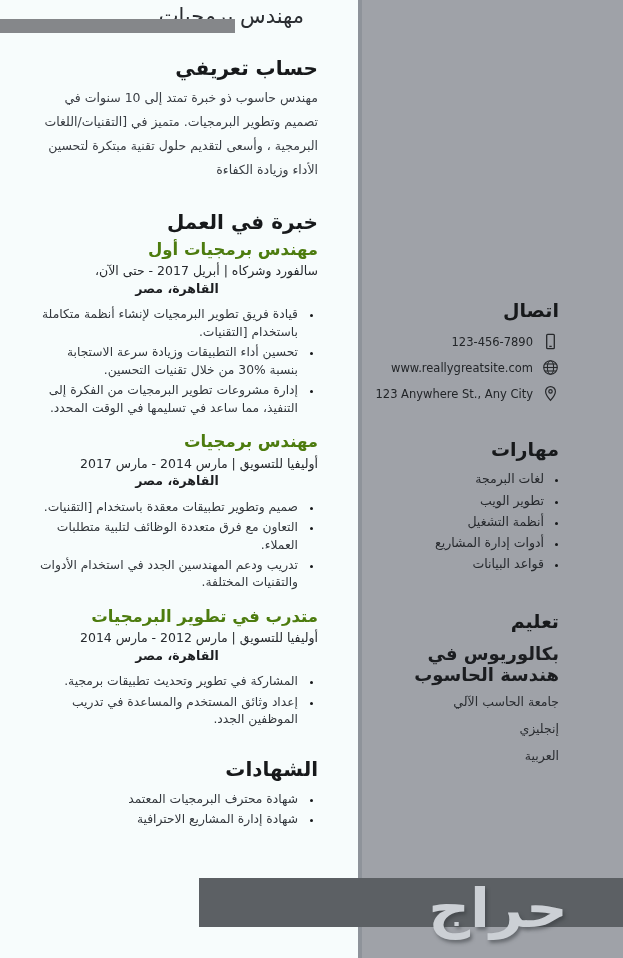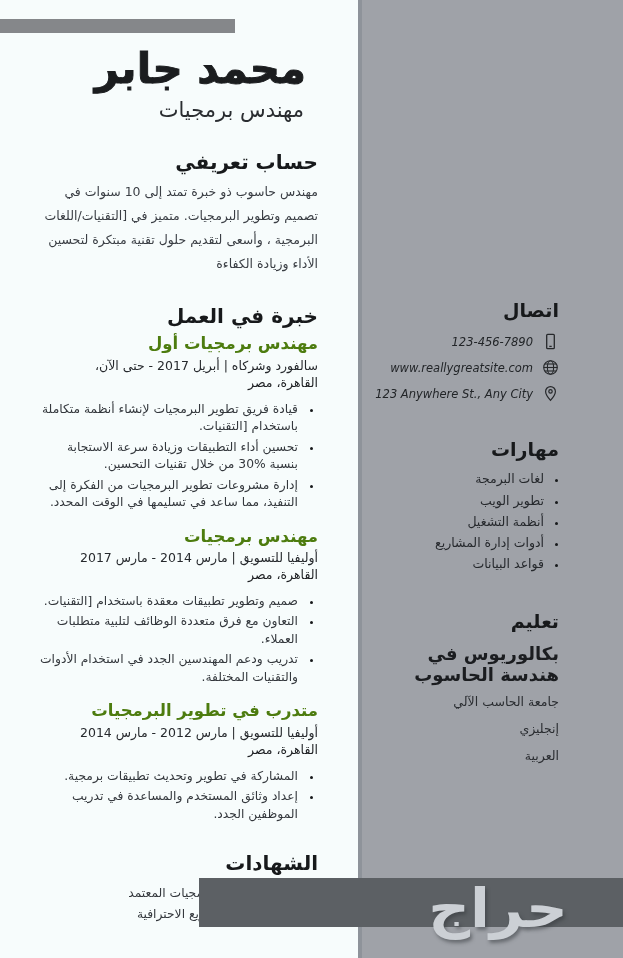--- a/index.html
+++ b/index.html
@@ -41,36 +41,36 @@
   .subtitle { margin:4px 14px 0 0; font-size:21px; color:#2a2d31; }
   h3.sec {
     margin-top:27px; font-size:20px; font-weight:bold; color:#17191b; line-height:1.3;
   }
   .profile-text {
     margin-top:5px; font-size:12.5px; line-height:1.92; color:#3a3e44;
   }
   .exp-head { margin-top:24px; }
   .job-title { margin-top:4px; font-size:16.5px; font-weight:bold; color:#4d7c0f; line-height:1.3; }
   .job-meta { margin-top:2px; font-size:12.5px; color:#26292d; line-height:1.4; }
-  .job-loc  { font-size:12.5px; font-weight:normal; color:#1d1f22; line-height:1.4; }
+  .job-loc  { font-size:12.5px; font-weight:bold; color:#1d1f22; line-height:1.4;text-align:center; }
   ul.blts {
     margin:9px 18px 0 0; padding:0; list-style:disc; font-size:12.3px;
     line-height:1.42; color:#34383d;
   }
   ul.blts li { margin-bottom:3px; padding-right:2px; }
   ul.blts li::marker { color:#17191b; font-size:11px; }
   .certs-head { margin-top:22px; }
   
   .side-col {
     position:absolute; left:358px; top:4px; width:265px; height:958px;
     padding:0 64px 0 16px; z-index:1; text-align:right; color:#232629;
   }
   h3.side-sec { font-size:19px; font-weight:bold; color:#17191b; line-height:1.3; }
   .contact-head { margin-top:294px; }
-  .contact-rows { margin-top:10px;font-style:italic; }
+  .contact-rows { margin-top:10px; }
   .crow {
     display:flex; align-items:center; justify-content:flex-start;
     gap:9px; margin-bottom:8px; min-height:18px;
   }
   .crow .ctext { font-size:11.5px; color:#222528; white-space:nowrap; }
   .cicon { width:17px; height:17px; flex:0 0 17px; color:#26282b; }
   .cicon svg { display:block; width:17px; height:17px; }
   .skills-head { margin-top:34px; }
   ul.side-list {
     margin:9px 14px 0 0; padding:0; list-style:disc; font-size:12.5px;
@@ -89,21 +89,20 @@
 
 <div class="page">
 
   <div class="sidebar"></div>
   <div class="topbar"></div>
   <div class="footer-band"></div>
   <div class="watermark">حراج</div>
 
   <div class="main-col">
 
-    <h1 class="name">محمد جابر</h1>
     <div class="subtitle">مهندس برمجيات</div>
 
     <h3 class="sec">حساب تعريفي</h3>
     <p class="profile-text">مهندس حاسوب ذو خبرة تمتد إلى 10 سنوات في تصميم وتطوير البرمجيات. متميز في [التقنيات/اللغات البرمجية ، وأسعى لتقديم حلول تقنية مبتكرة لتحسين الأداء وزيادة الكفاءة</p>
 
     <h3 class="sec exp-head">خبرة في العمل</h3>
 
     <div class="job">
       <div class="job-title">مهندس برمجيات أول</div>
       <div class="job-meta">سالفورد وشركاه | أبريل 2017 - حتى الآن،</div>

